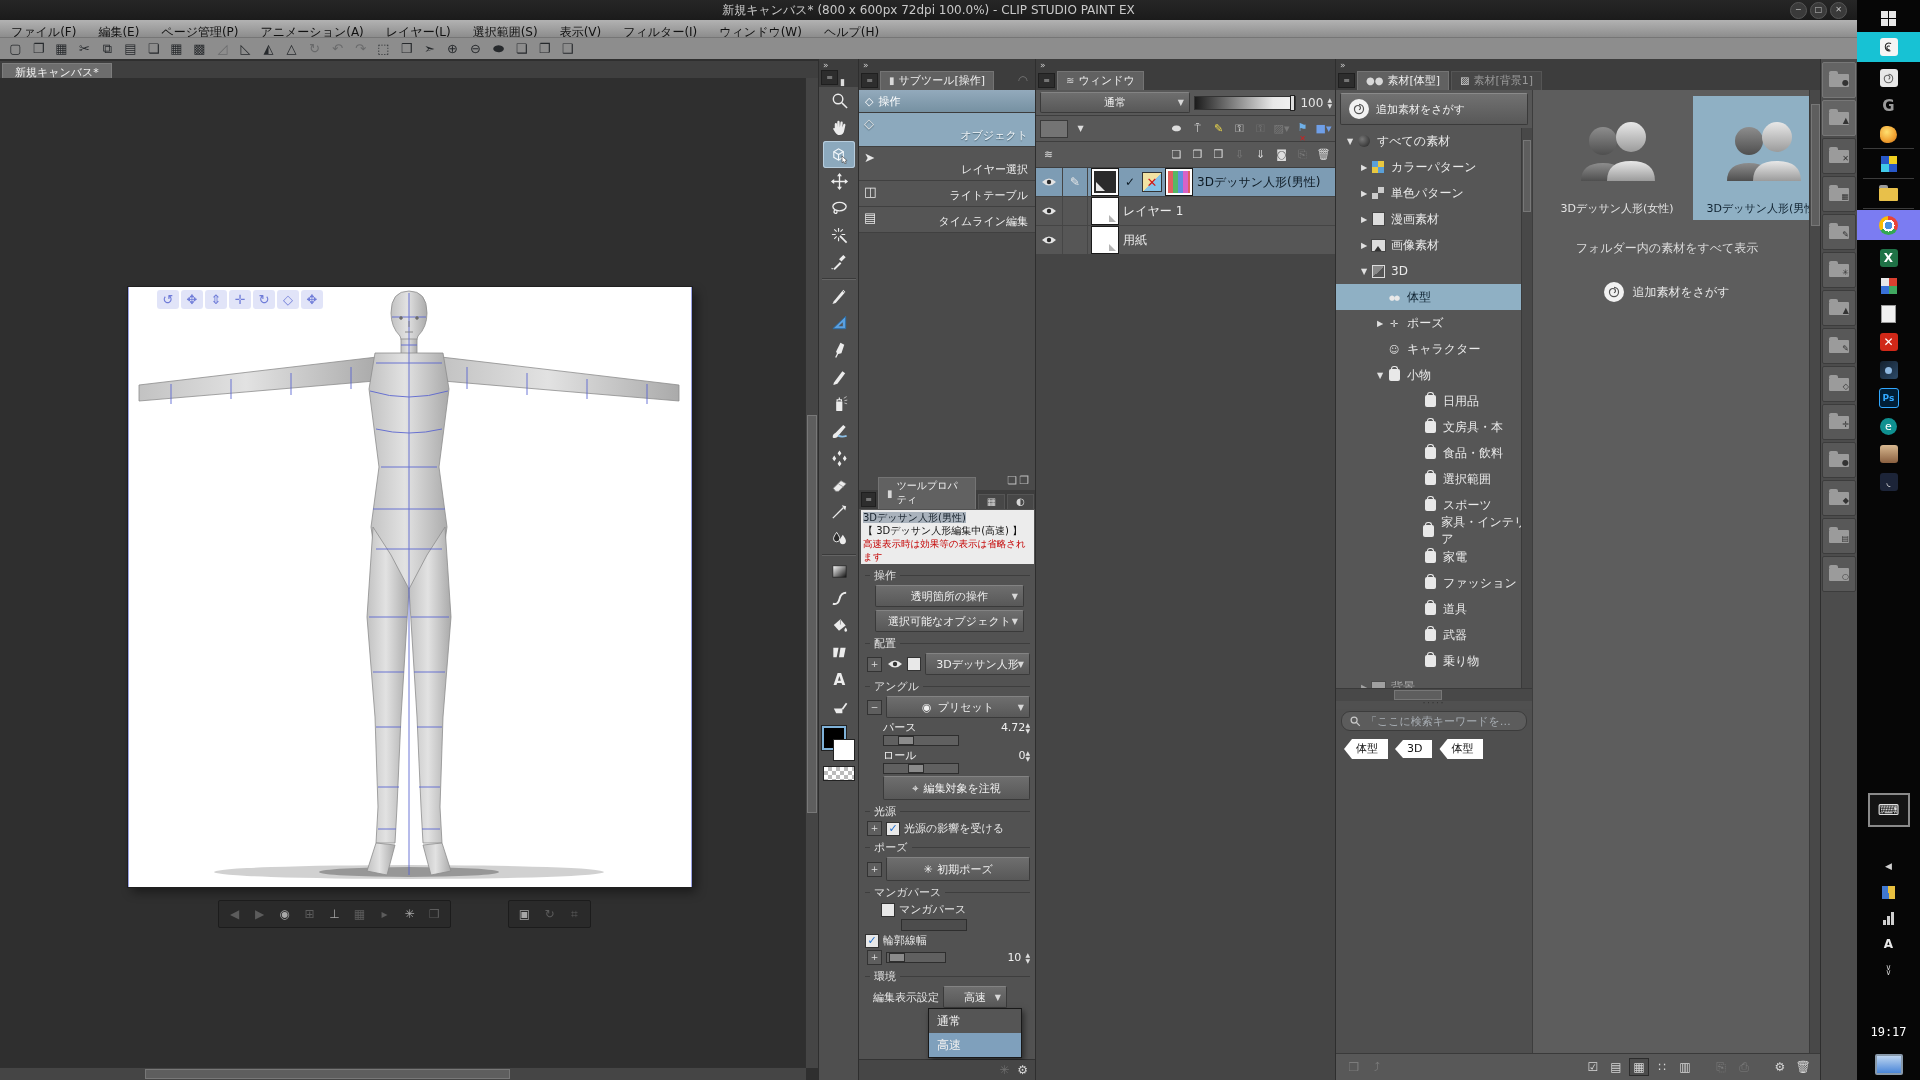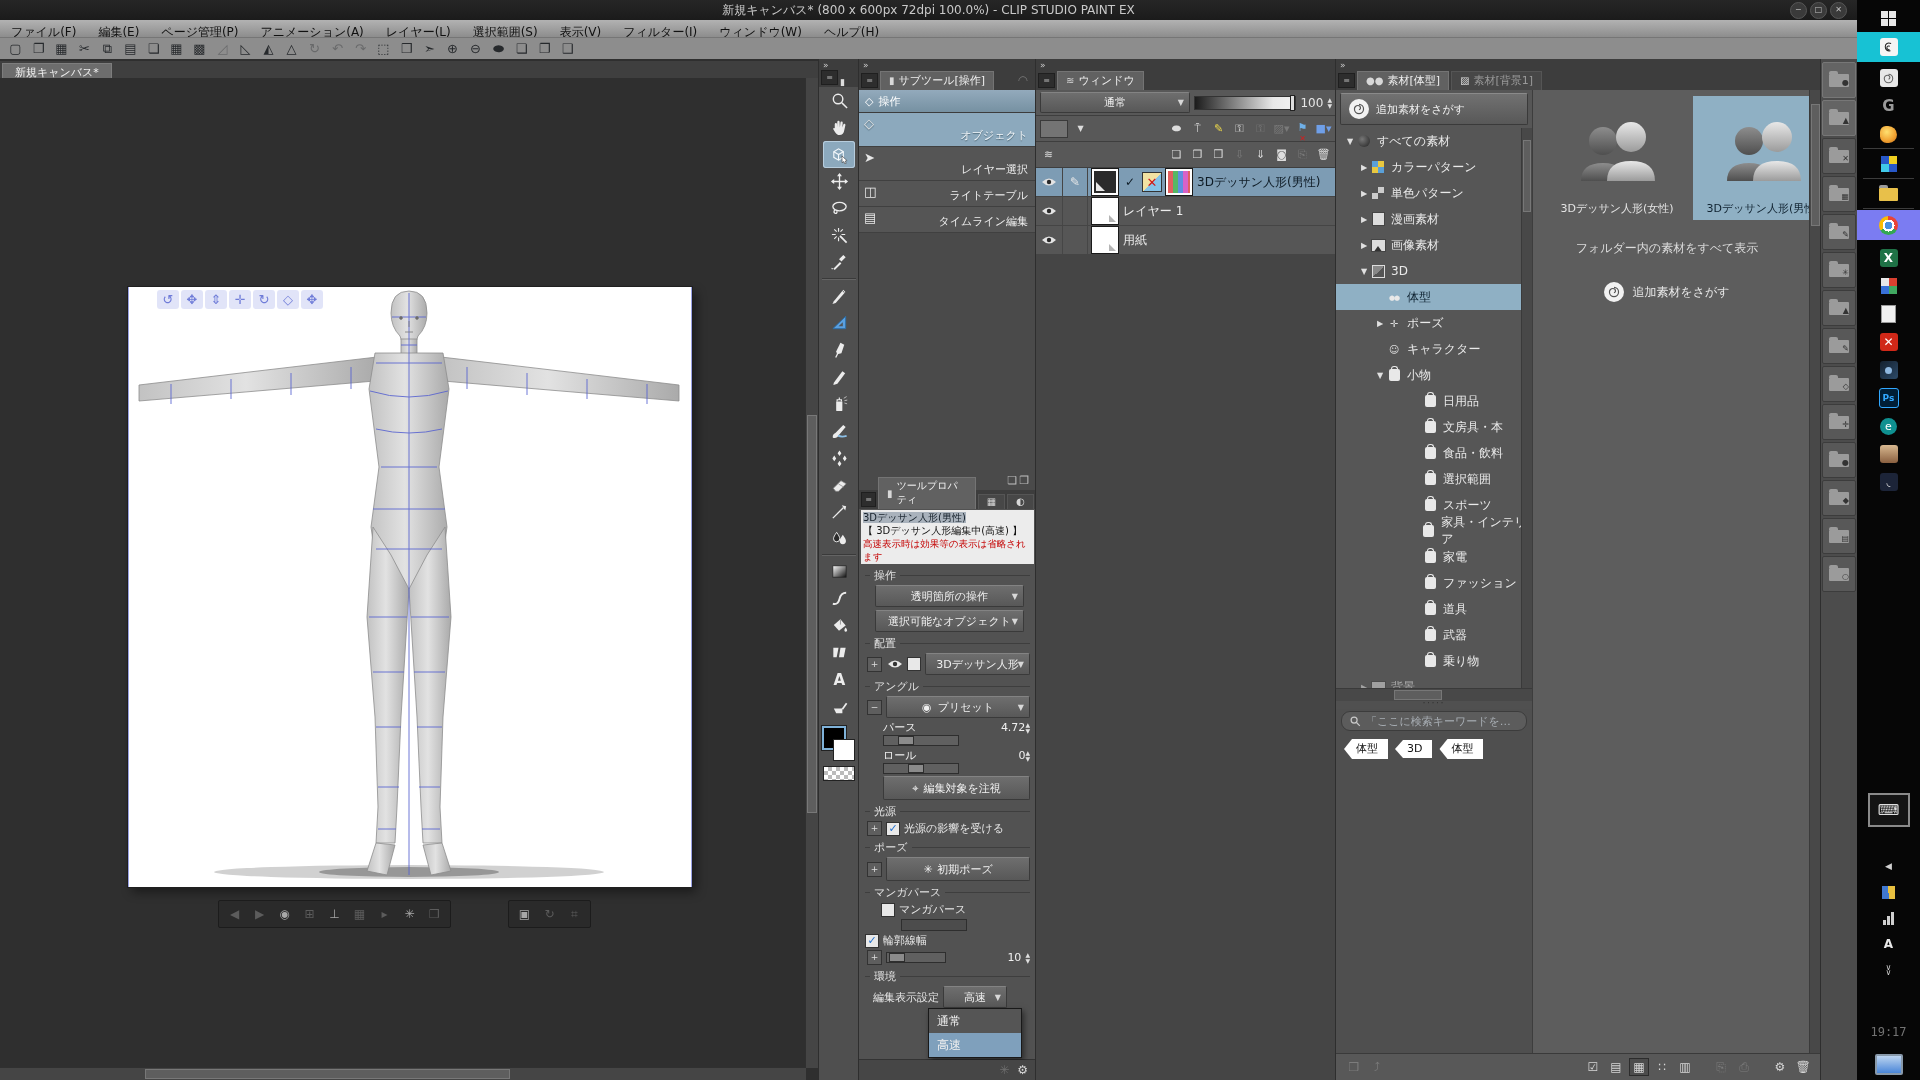--- a/index.html
+++ b/index.html
@@ -157,21 +157,21 @@
   .dockb.open{background:#646464;border-color:#777;}
   .folder{width:20px;height:13px;background:#9b9b9b;border-radius:1px;position:relative;}
   .folder::before{content:"";position:absolute;top:-3px;left:0;width:9px;height:3px;background:#9b9b9b;border-radius:2px 2px 0 0;}
   .folder .fg{position:absolute;right:0;bottom:0;font-size:8px;color:#333;line-height:8px;}
   #taskbar{left:1857px;top:0;width:63px;height:1080px;background:#060606;}
   .tba{position:absolute;left:0;width:63px;height:28px;display:grid;place-items:center;}
   .tsepline{position:absolute;left:6px;right:6px;height:1px;background:#3c3c3c;}
   #winlogo{width:15px;height:15px;display:grid;grid-template-columns:7px 7px;grid-template-rows:7px 7px;gap:1px;}
   #winlogo span{background:#e8e8e8;}
   .sq18{width:18px;height:18px;border-radius:3px;display:grid;place-items:center;font-weight:bold;}
-  #clock{color:#737373;font-family:"DejaVu Sans Mono","Liberation Mono",monospace;font-size:12px;}
+  #clock{color:#ffffff;font-family:"DejaVu Sans Mono","Liberation Mono",monospace;font-size:12px;}
   #deskicon{width:24px;height:17px;background:linear-gradient(#bcd4f0,#4a86d8);border:2px solid #8899aa;border-radius:2px;}
   
   #chromeIc{width:19px;height:19px;border-radius:50%;background:radial-gradient(circle,#4a90e2 0 4px,#fff 4px 6px,transparent 6px),conic-gradient(#ea4335 0 120deg,#34a853 0 240deg,#fbbc05 0 360deg);}
 </style>
 </head>
 <body>
 
 <div class="abs" id="titlebar">
   <span>新規キャンバス* (800 x 600px 72dpi 100.0%)  - CLIP STUDIO PAINT EX</span>
 </div>

